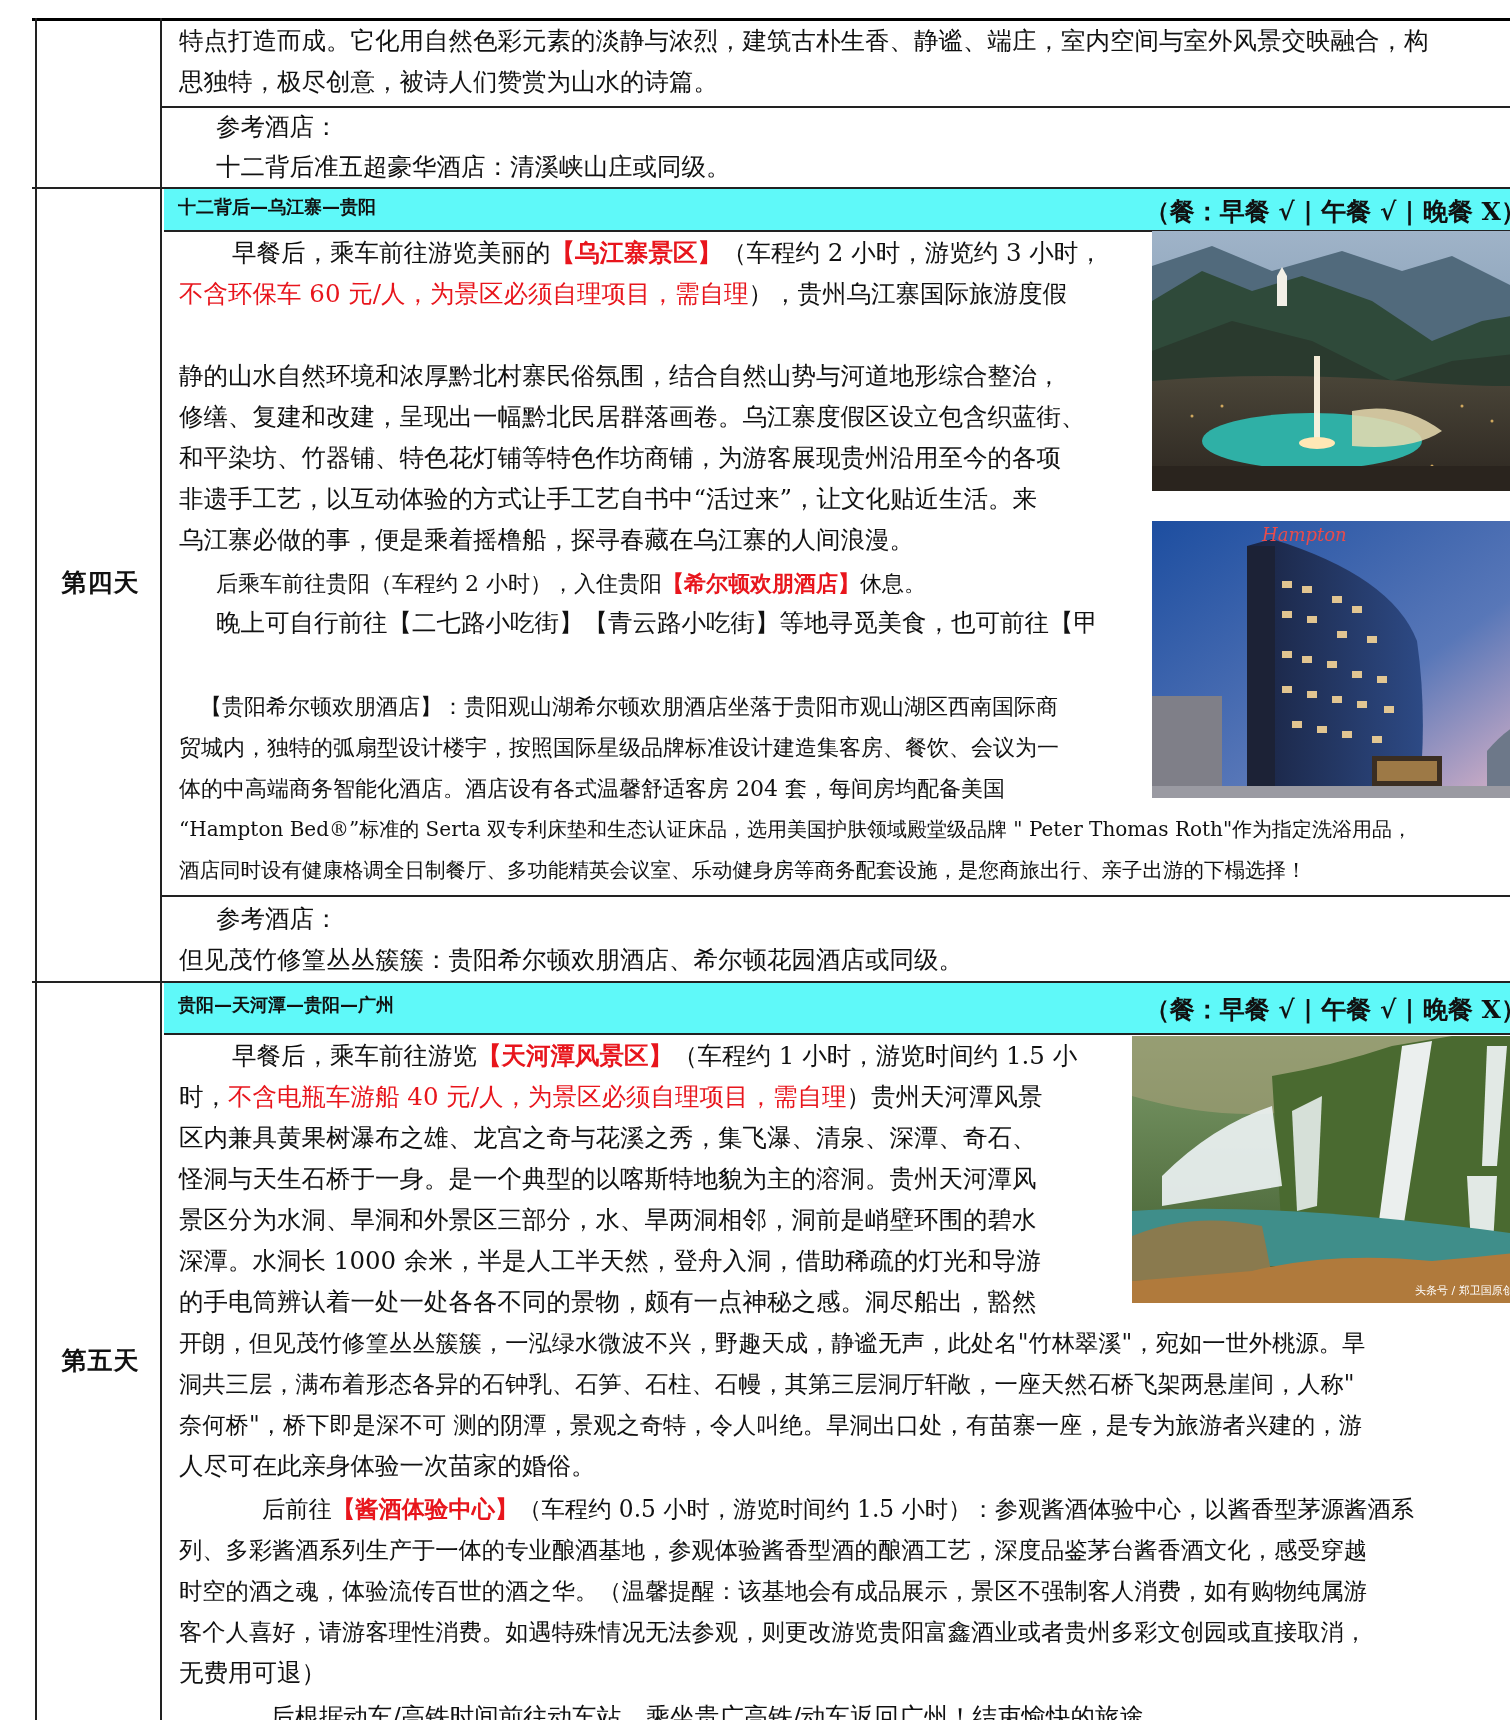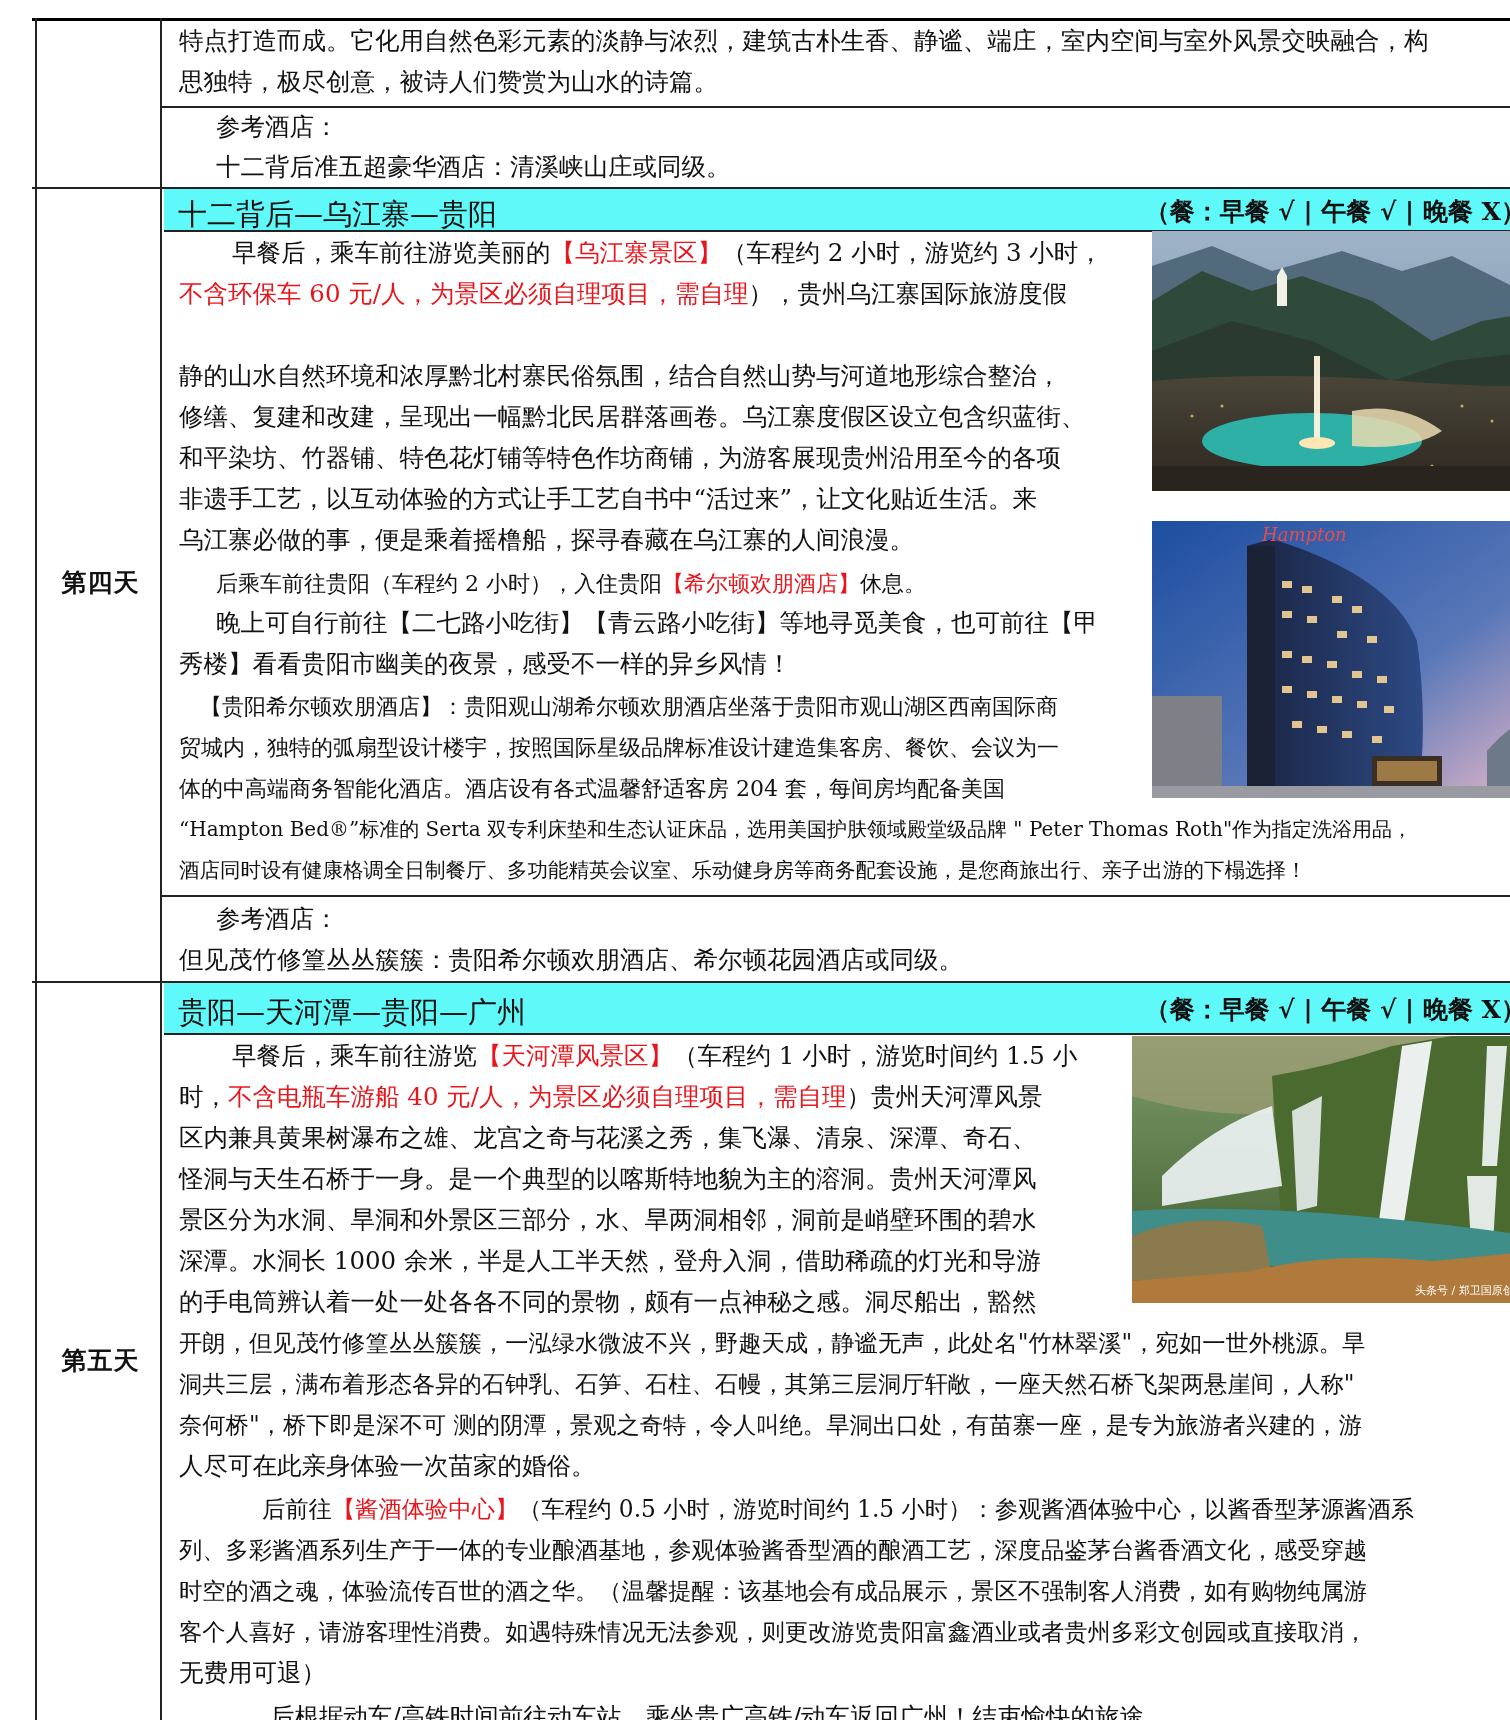--- a/index.html
+++ b/index.html
@@ -8,24 +8,24 @@
   .page { position: absolute; left: 0; top: 18px; width: 1510px; height: 1720px; margin-left: 32px; }
   .topline { position: absolute; left: 0; top: 0; width: 1510px; height: 3px; background: #000; }
   .leftcol { position: absolute; left: 3px; width: 127px; border-left: 2px solid #222; border-right: 2px solid #222; box-sizing: border-box; }
   .daylabel { position: absolute; left: 0; width: 127px; text-align: center; font-size: 25px; font-weight: bold; letter-spacing: 1px; }
   .hline { position: absolute; height: 2px; background: #222; }
   .rightedge { position: absolute; right: 0; width: 2px; background: #222; }
   .p { position: absolute; left: 147px; font-size: 24.5px; line-height: 41px; white-space: nowrap; }
   .indent2 { left: 200px; }
   .indent1 { left: 184px; }
   .header { position: absolute; left: 132px; width: 1376px; background: #5ff9f9; border-top: 2px solid #222; border-bottom: 2px solid #222; box-sizing: border-box; }
-  .header .route { position: absolute; left: 14px; top: 6px; font-size: 29px; font-weight: normal; }
+  .header .route { position: absolute; left: 14px; top: 6px; font-size: 18px; font-weight: bold; }
   .header .meals { position: absolute; right: 14px; top: 6px; font-size: 25px; font-weight: bold; }
   .red { color: #e8151c; }
-  .redb { color: #e8151c; font-weight: normal; }
+  .redb { color: #e8151c; font-weight: bold; }
   .photo { position: absolute; overflow: hidden; }
   .small { font-size: 22px; }
 </style>
 </head>
 <body>
 
 <div class="page">
   <div class="topline"></div>
   <div class="rightedge" style="top:0;height:1720px;"></div>
 
@@ -54,21 +54,20 @@
   <div class="p" style="top:337px;">静的山水自然环境和浓厚黔北村寨民俗氛围，结合自然山势与河道地形综合整治，</div>
   <div class="p" style="top:378px;font-family:Liberation Serif, serif;">修缮、复建和改建，呈现出一幅黔北民居群落画卷。乌江寨度假区设立包含织蓝街、</div>
   <div class="p" style="top:419px;">和平染坊、竹器铺、特色花灯铺等特色作坊商铺，为游客展现贵州沿用至今的各项</div>
   <div class="p" style="top:460px;">非遗手工艺，以互动体验的方式让手工艺自书中“活过来”，让文化贴近生活。来</div>
   <div class="p" style="top:501px;">乌江寨必做的事，便是乘着摇橹船，探寻春藏在乌江寨的人间浪漫。</div>
 
   <div class="p indent1 small" style="top:545px;">
     <span>后乘车前往贵阳（车程约 2 小时），入住贵阳</span><span class="redb">【希尔顿欢朋酒店】</span><span>休息。</span>
   </div>
   <div class="p indent1" style="top:584px;">晚上可自行前往【二七路小吃街】【青云路小吃街】等地寻觅美食，也可前往【甲</div>
-  <div class="p" style="top:625px;">秀楼】看看贵阳市幽美的夜景，感受不一样的异乡风情！</div>
 
   <div class="p small" style="top:668px;left:168px;">【贵阳希尔顿欢朋酒店】：贵阳观山湖希尔顿欢朋酒店坐落于贵阳市观山湖区西南国际商</div>
   <div class="p small" style="top:709px;">贸城内，独特的弧扇型设计楼宇，按照国际星级品牌标准设计建造集客房、餐饮、会议为一</div>
   <div class="p small" style="top:750px;">体的中高端商务智能化酒店。酒店设有各式温馨舒适客房 204 套，每间房均配备美国</div>
   <div class="p small" style="top:791px;font-size:20px;">“Hampton Bed®”标准的 Serta 双专利床垫和生态认证床品，选用美国护肤领域殿堂级品牌 " Peter Thomas Roth"作为指定洗浴用品，</div>
   <div class="p small" style="top:832px;font-size:20.5px;">酒店同时设有健康格调全日制餐厅、多功能精英会议室、乐动健身房等商务配套设施，是您商旅出行、亲子出游的下榻选择！</div>
 
   <div class="hline" style="left:130px;width:1380px;top:877px;"></div>
   <div class="p indent1" style="top:880px;">参考酒店：</div>
   <div class="p" style="top:921px;">但见茂竹修篁丛丛簇簇：贵阳希尔顿欢朋酒店、希尔顿花园酒店或同级。</div>

